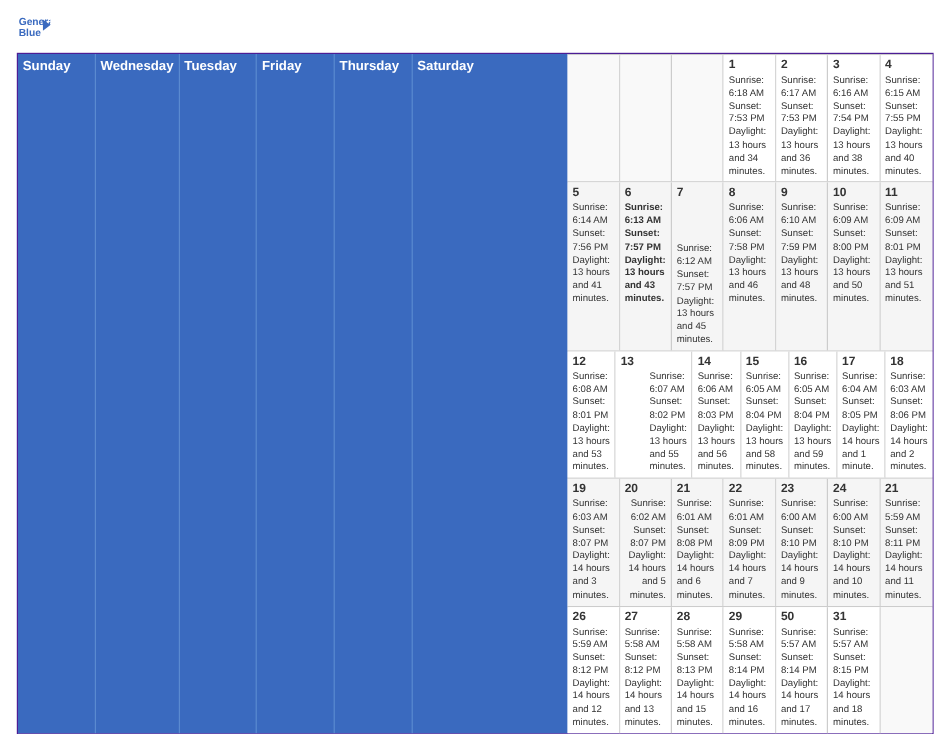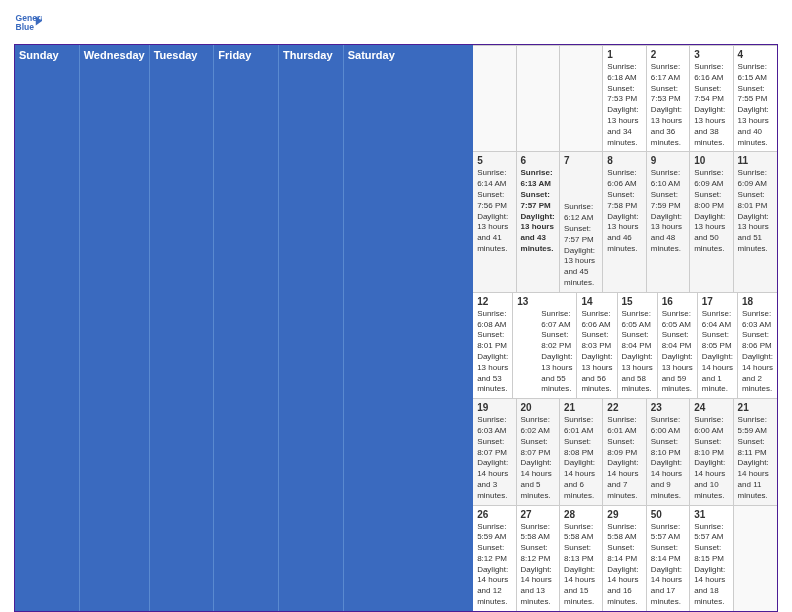--- a/index.html
+++ b/index.html
@@ -279,21 +279,21 @@
         <div class="cal-row">
           <div class="cal-cell alt-row">
             <span class="day-num">19</span>
             <div class="cell-text" style="white-space: pre-line;">Sunrise: 6:03 AM
 Sunset: 8:07 PM
 Daylight: 14 hours
 and 3 minutes.</div>
           </div>
           <div class="cal-cell alt-row">
             <span class="day-num">20</span>
-            <div class="cell-text" style="white-space: pre-line;">Sunrise: 6:02 AM
+            <div class="cell-text" style="white-space: pre-line; text-align: right;">Sunrise: 6:02 AM
 Sunset: 8:07 PM
 Daylight: 14 hours
 and 5 minutes.</div>
           </div>
           <div class="cal-cell alt-row">
             <span class="day-num">21</span>
             <div class="cell-text" style="white-space: pre-line;">Sunrise: 6:01 AM
 Sunset: 8:08 PM
 Daylight: 14 hours
 and 6 minutes.</div>

